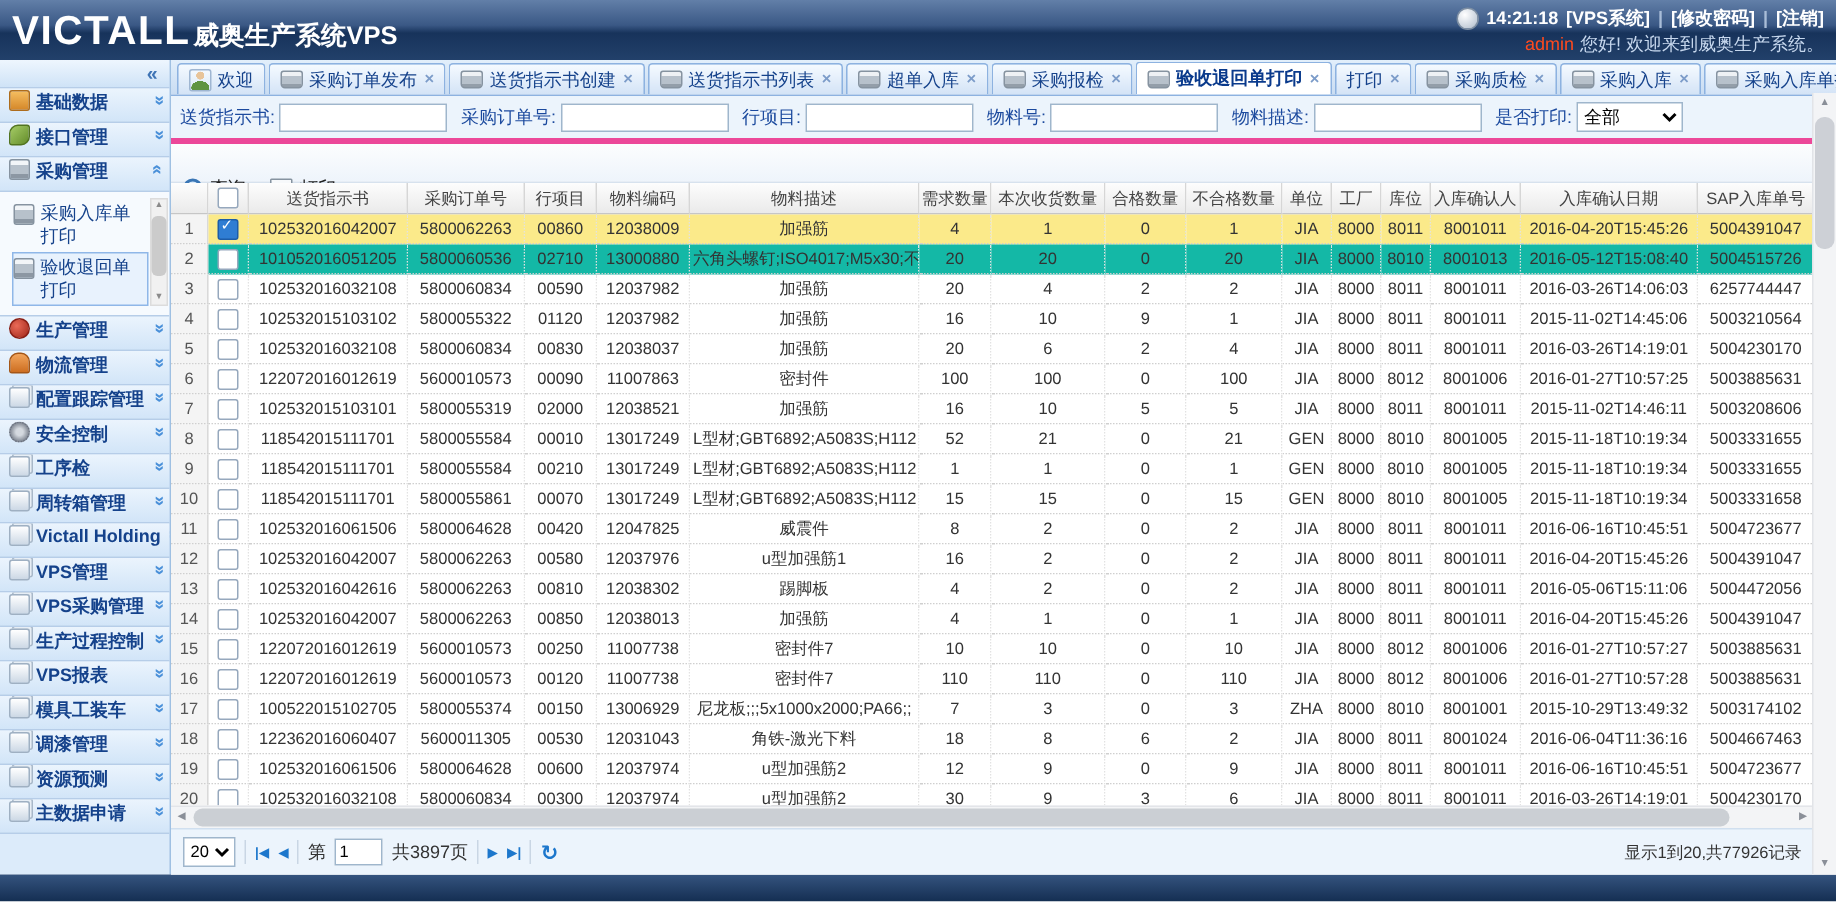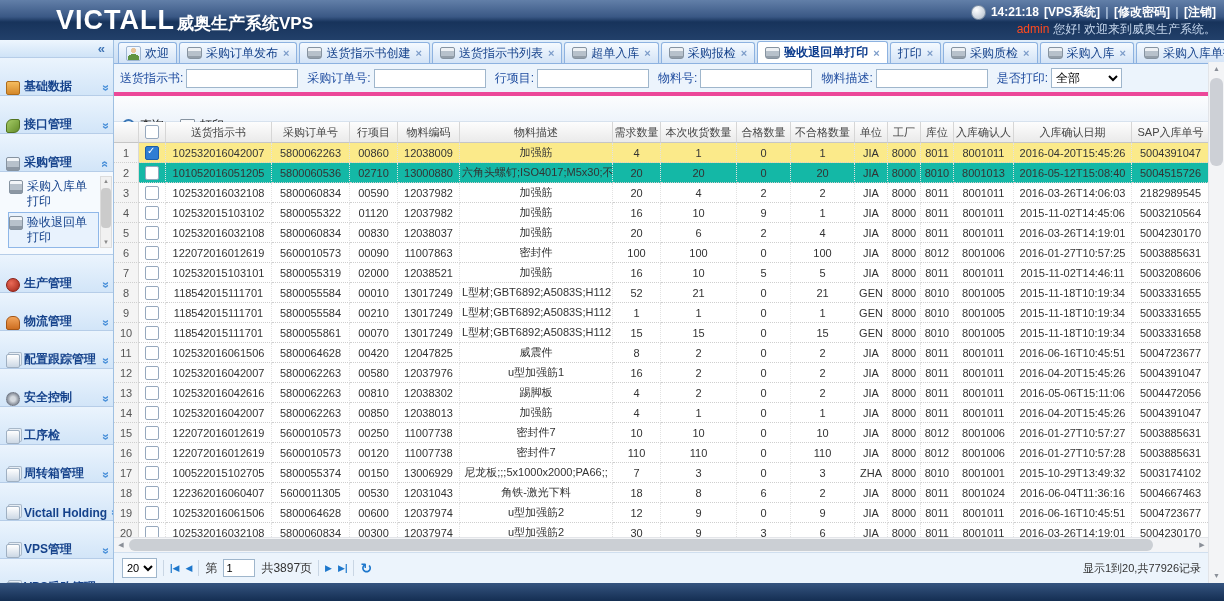--- a/index.html
+++ b/index.html
@@ -2,38 +2,38 @@
 <html><head>
 <meta charset="utf-8">
 <style>
   html,body{margin:0;padding:0;}
   body{width:1224px;height:601px;overflow:hidden;font-family:"Liberation Sans","DejaVu Sans",sans-serif;background:#fff;}
   .app{width:1224px;height:601px;display:flex;flex-direction:column;}
 
   
   .hdr{height:40px;flex:0 0 40px;background:linear-gradient(180deg,#627fa8 0%,#3a5885 42%,#17335b 55%,#22406a 100%);position:relative;color:#fff;}
   .logo{position:absolute;left:8px;top:5px;display:flex;align-items:baseline;}
-  .logo-en{font-size:27px;font-weight:bold;letter-spacing:1px;margin-left:48px;}
+  .logo-en{font-size:27px;font-weight:bold;letter-spacing:1px;}
   .logo-cn{font-size:17px;font-weight:bold;margin-left:2px;}
   .hdr-right{position:absolute;right:8px;top:4px;text-align:right;font-size:12px;line-height:17px;}
   .hdr-line1{display:flex;align-items:center;justify-content:flex-end;gap:5px;font-weight:bold;}
   .clock-ic{display:inline-block;width:13px;height:13px;border-radius:50%;background:radial-gradient(circle at 35% 30%,#ffffff,#c6cfda 70%,#97a5b5);border:1px solid #7e8fa3;}
   .hdr-link{color:#fff;cursor:pointer;}
   .hdr-sep{color:#a9bdd8;margin:0 2px;}
   .hdr-line2{color:#c7d8ee;font-size:12px;}
   .hdr-user{color:#ff4a1e;font-weight:normal;margin-right:4px;}
 
   
   .body{flex:1;display:flex;min-height:0;}
   .ftr{height:18px;flex:0 0 18px;background:linear-gradient(180deg,#35547f,#142e52);}
 
   
   .sidebar{width:113px;flex:0 0 113px;background:#dcebfa;border-right:1px solid #9fc0e2;display:flex;flex-direction:column;overflow:hidden;}
   .sb-top{height:18px;background:linear-gradient(#eef6fe,#cfe3f7);border-bottom:1px solid #b6cde8;text-align:right;padding:0 8px;color:#3f74b5;font-weight:bold;font-size:13px;line-height:17px;cursor:pointer;}
-  .sb-item{height:21px;display:flex;align-items:flex-end;gap:4px;padding:16px 4px 0 6px;background:linear-gradient(#ebf4fd,#d2e5f8);border-bottom:1px solid #b6cde8;color:#15428b;font-size:12px;font-weight:bold;cursor:pointer;white-space:nowrap;overflow:hidden;}
+  .sb-item{height:21px;display:flex;align-items:flex-start;gap:4px;padding:1px 4px 0 6px;background:linear-gradient(#ebf4fd,#d2e5f8);border-bottom:1px solid #b6cde8;color:#15428b;font-size:12px;font-weight:bold;cursor:pointer;white-space:nowrap;overflow:hidden;}
   .chev{margin-left:auto;color:#4a90d9;font-size:12px;font-weight:bold;transform:rotate(-90deg);}
   .chev.up{transform:rotate(90deg);}
   .sb-sub{position:relative;background:#f6fafe;border-bottom:1px solid #b6cde8;padding:4px 14px 6px 8px;}
   .sb-child{display:flex;gap:4px;align-items:flex-start;color:#15428b;font-size:12px;padding:3px 1px;line-height:15px;cursor:pointer;}
   .sb-child .ic{flex:0 0 auto;margin-top:1px;}
   .sb-child.sel{border:1px solid #8fb7e8;background:#e8f2fd;padding:2px 0;}
   .sub-scroll{position:absolute;top:4px;bottom:6px;right:1px;width:10px;background:#f1f1f1;border:1px solid #dcdcdc;}
   .sub-thumb{position:absolute;top:11px;left:0;right:0;height:40px;background:#cbcbcb;border-radius:4px;}
   .sub-ar{position:absolute;left:0;right:0;height:9px;font-size:6px;color:#8a8a8a;text-align:center;line-height:9px;}
   .sub-ar.dn{bottom:0;}
@@ -408,21 +408,21 @@
                   <td data-name="table-cell">加强筋</td>
                   <td data-name="table-cell">20</td>
                   <td data-name="table-cell">4</td>
                   <td data-name="table-cell">2</td>
                   <td data-name="table-cell">2</td>
                   <td data-name="table-cell">JIA</td>
                   <td data-name="table-cell">8000</td>
                   <td data-name="table-cell">8011</td>
                   <td data-name="table-cell">8001011</td>
                   <td data-name="table-cell">2016-03-26T14:06:03</td>
-                  <td data-name="table-cell">2182989545</td>
+                  <td data-name="table-cell">6257744447</td>
                 </tr>
                 <tr data-name="table-row">
                   <td class="num" data-name="row-number-cell">4</td>
                   <td data-name="checkbox-cell"><span class="cb" data-name="row-checkbox"></span></td>
                   <td data-name="table-cell">102532015103102</td>
                   <td data-name="table-cell">5800055322</td>
                   <td data-name="table-cell">01120</td>
                   <td data-name="table-cell">12037982</td>
                   <td data-name="table-cell">加强筋</td>
                   <td data-name="table-cell">16</td>

